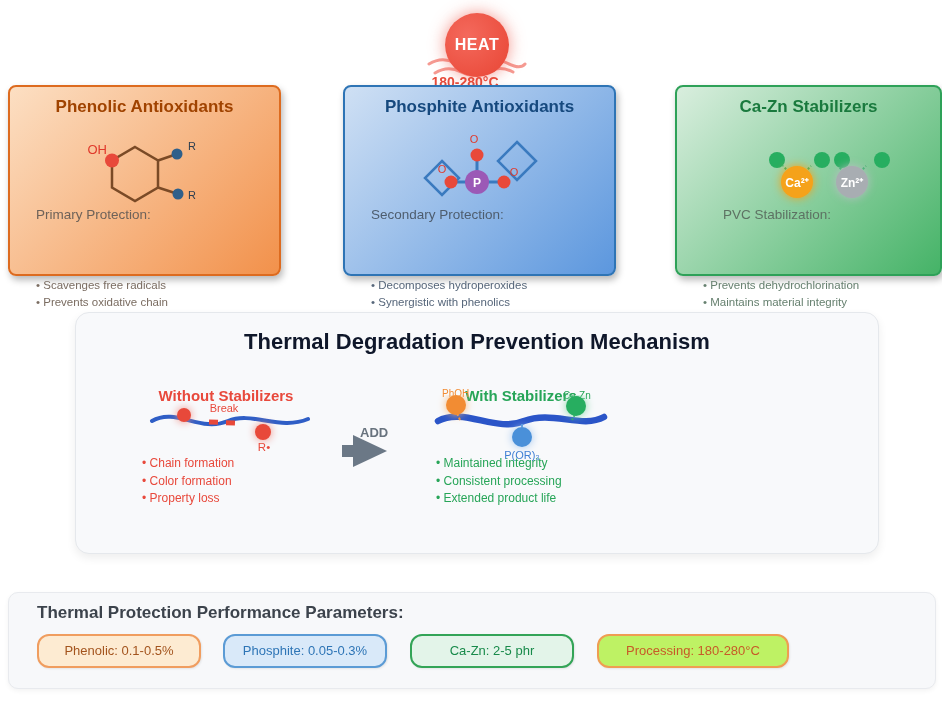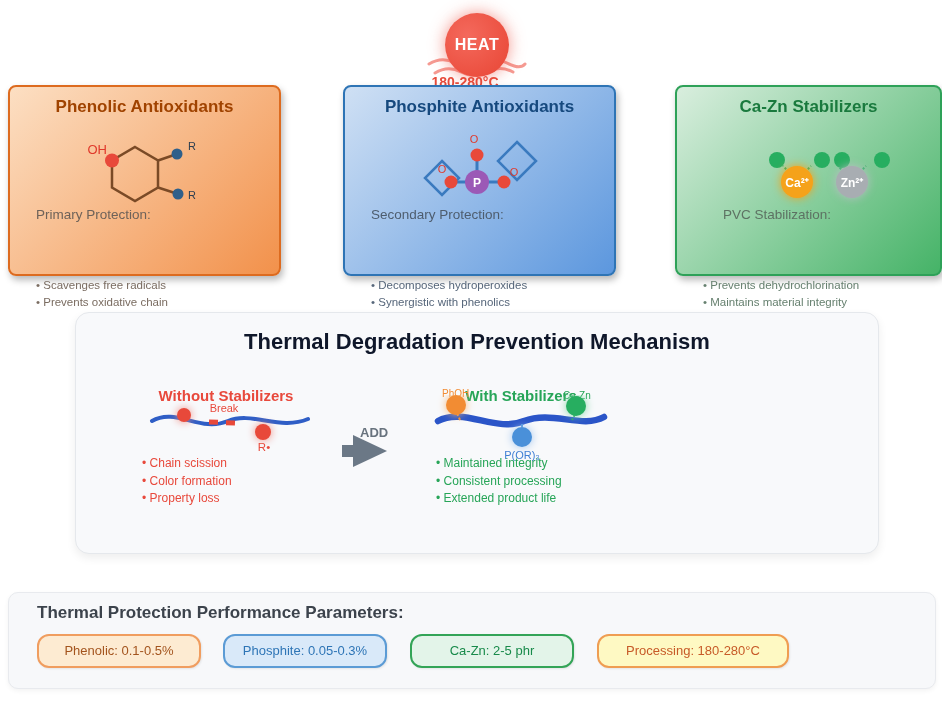--- a/index.html
+++ b/index.html
@@ -55,21 +55,21 @@
 
   
   .params{position:absolute;left:8px;top:592px;width:926px;height:95px;background:#f7f8fa;
           border:1px solid #e8eaee;border-radius:10px;box-shadow:0 2px 5px rgba(0,0,0,.05);}
   .params-title{position:absolute;left:28px;top:10px;font-size:17px;font-weight:bold;color:#3c434c;}
   .pill{position:absolute;top:41px;height:30px;line-height:30px;text-align:center;
         border-radius:12px;font-size:13px;border:2px solid;box-shadow:1px 1px 2px rgba(0,0,0,.08);}
   .pill-1{left:28px;width:160px;background:#fdebd2;border-color:#f09d5f;color:#a3541e;text-align:center;}
   .pill-2{left:214px;width:160px;background:#d9e9f9;border-color:#5b9bd5;color:#2e75b6;}
   .pill-3{left:401px;width:160px;background:#e3f4e9;border-color:#33a457;color:#188a4a;}
-  .pill-4{left:588px;width:188px;background:#fef9c3;border-color:#ef9d52;color:#c75a28;}
+  .pill-4{left:588px;width:188px;background:#bef264;border-color:#ef9d52;color:#c75a28;}
 </style>
 </head>
 <body>
 
 <div class="stage">
 
   <div class="heat-temp">180-280°C</div>
   <svg class="heat-waves" width="104" height="24" viewBox="0 0 104 24">
     <path d="M4,8 Q17,0 30,7 T56,7 T82,7 T100,8" fill="none" stroke="#f59a92" stroke-width="3" stroke-linecap="round"></path>
     <path d="M10,17 Q23,9 36,16 T62,16 T88,16" fill="none" stroke="#f59a92" stroke-width="3" stroke-linecap="round"></path>
@@ -149,21 +149,21 @@
     <div class="wo-title">Without Stabilizers</div>
     <svg class="wo-chain" width="166" height="58" viewBox="0 0 166 58">
       <path d="M4,20 C28,6 52,32 80,20 C104,10 132,30 160,18" fill="none" stroke="#2f5ec6" stroke-width="4" stroke-linecap="round"></path>
       <line x1="61" y1="21" x2="87" y2="22" stroke="#e8493a" stroke-width="5" stroke-dasharray="9,8"></line>
       <circle cx="36" cy="14" r="7" fill="#e8493a" style="filter:drop-shadow(0 0 4px #f08a80)"></circle>
       <circle cx="115" cy="31" r="8" fill="#e8493a" style="filter:drop-shadow(0 0 4px #f08a80)"></circle>
       <text x="76" y="11" text-anchor="middle" font-size="11" fill="#e8493c">Break</text>
       <text x="116" y="50" text-anchor="middle" font-size="11.5" fill="#e8493c">R•</text>
     </svg>
     <div class="wo-bullets">
-      <div>• Chain scission</div>
+      <div>• Chain formation</div>
       <div>• Color formation</div>
       <div>• Property loss</div>
     </div>
 
     <div class="add-label">ADD</div>
     <svg class="add-arrow" width="52" height="42" viewBox="0 0 52 42">
       <polygon points="2,16 13,16 13,6 47,22 13,38 13,28 2,28" fill="#6b7886"></polygon>
     </svg>
 
     <div class="with-title">With Stabilizers</div>

